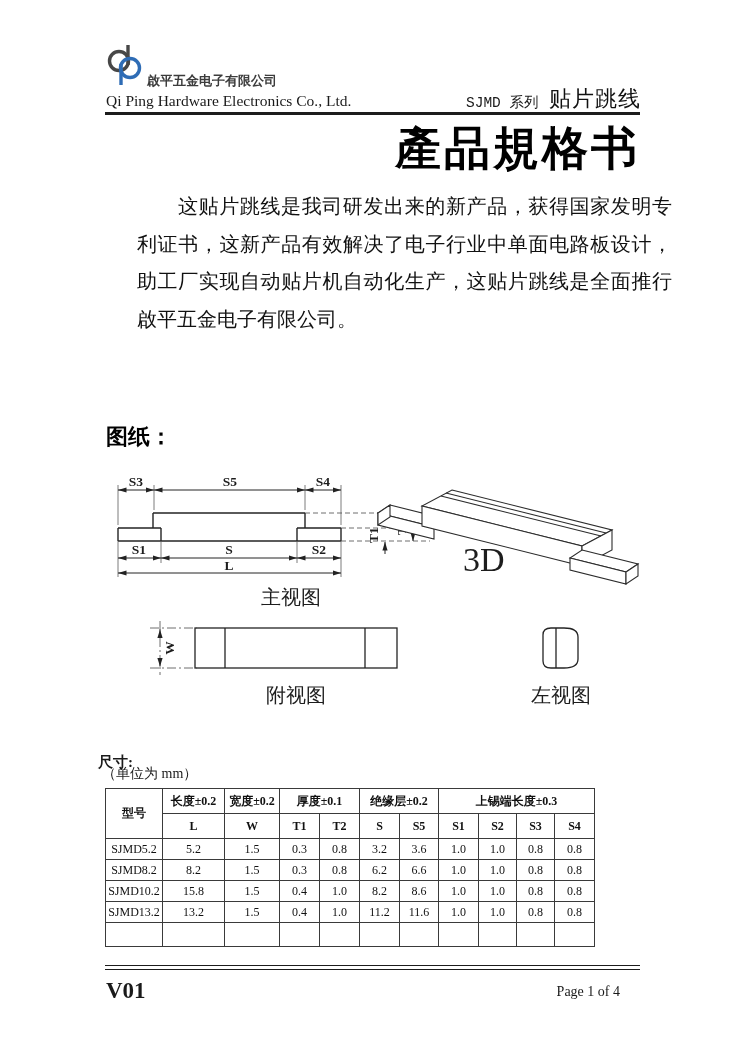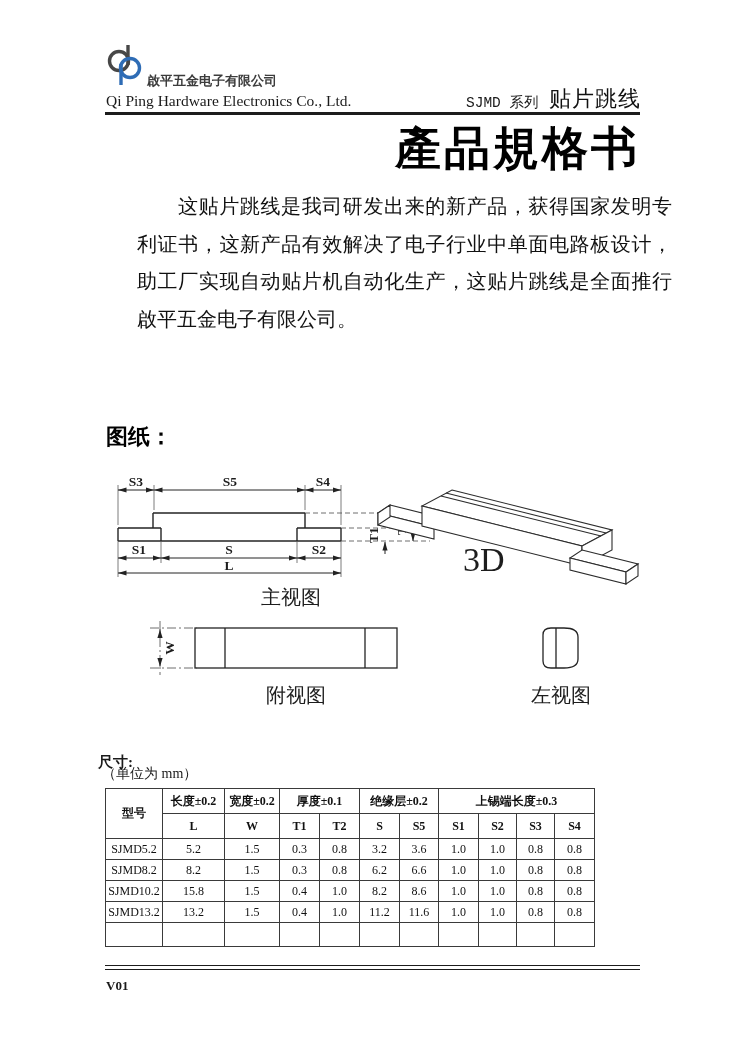--- a/index.html
+++ b/index.html
@@ -36,21 +36,21 @@
   table.spec{position:absolute;left:105px;top:788px;border-collapse:collapse;
              table-layout:fixed;width:489px;font-size:12px;color:#111;}
   table.spec td{border:1px solid #3a3a3a;text-align:center;vertical-align:middle;
                 padding:0;overflow:hidden;}
   table.spec .hd{font-weight:bold;}
   tr.r-h{height:25px;} tr.r-d{height:21px;} tr.r-e{height:24px;}
 
   
   .footer-rule{left:105px;top:965px;width:535px;height:3px;
                border-top:1.6px solid #1c1c1c;border-bottom:1.6px solid #1c1c1c;}
-  .version{left:106px;top:978px;font-size:13px;font-weight:bold;}
+  .version{left:106px;top:978px;font-size:23px;font-weight:bold;}
   .page-number{left:105px;top:984px;width:515px;text-align:right;font-size:14px;}
 
   
   svg text{font-family:"Liberation Serif",serif;fill:#1d1d1d;}
   .dimlbl{font-size:13.5px;font-weight:600;}
   .caption{font-size:20px;}
 </style>
 </head>
 <body>
 
@@ -266,14 +266,15 @@
           <td></td>
       <td></td>
           <td></td>
       <td></td>
     </tr>
   </tbody>
     </table>
 
   <div class="abs footer-rule"></div>
   <div class="abs version">V01</div>
+  <div class="abs page-number">Page 1 of 4</div>
 
 </div>
 
 </body></html>

